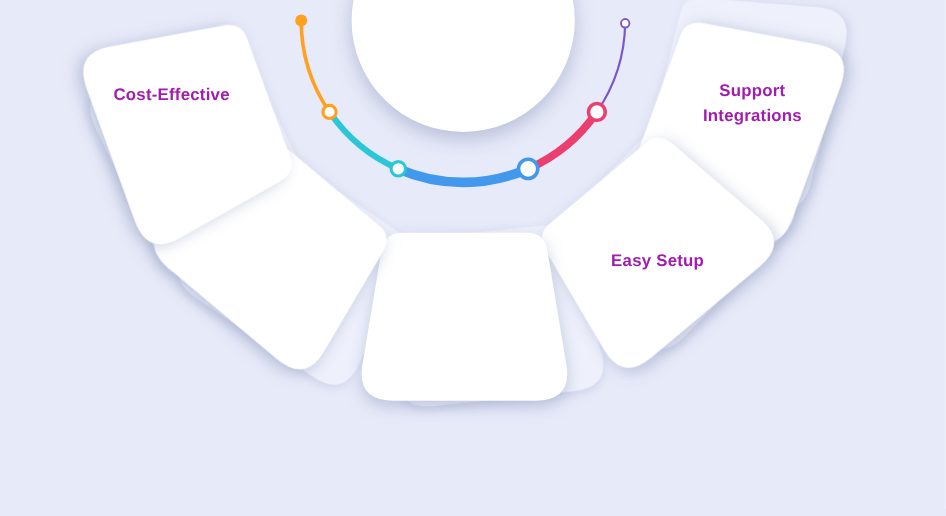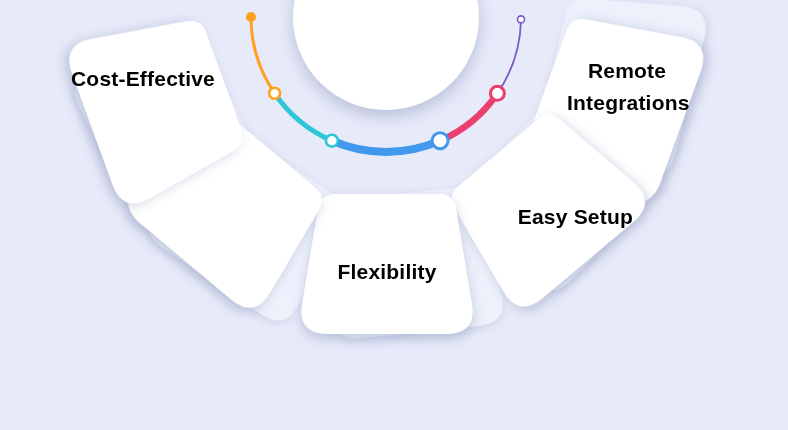--- a/index.html
+++ b/index.html
@@ -8,27 +8,27 @@
     background:#e7ebf9;
     font-family:"Liberation Sans",sans-serif;
   }
   .stage svg{position:absolute;left:0;top:0;display:block;}
   .ghost{filter:drop-shadow(0 3px 4px rgba(144,155,190,.28));}
   .card-shape{filter:drop-shadow(0 5px 6px rgba(144,155,190,.5));}
   .hub{filter:drop-shadow(0 6px 8px rgba(144,155,190,.55));}
   .arc{fill:none;stroke-linecap:round;}
   .label{
     position:absolute;transform:translate(-50%,-50%);
-    text-align:center;font-weight:700;color:#000000;
-    font-size:21px;line-height:1.5;letter-spacing:.2px;
+    text-align:center;font-weight:700;color:#a21caf;
+    font-size:14px;line-height:1.5;letter-spacing:.2px;
   }
   .lbl-cost{left:143px;top:79px;width:170px;}
   .lbl-remote{left:219px;top:222px;width:140px;}
   .lbl-flex{left:387px;top:272px;width:170px;}
-  .lbl-easy{left:548px;top:217px;width:170px;text-align:right;}
+  .lbl-easy{left:548px;top:217px;width:170px;}
   .lbl-robust{left:627px;top:86px;width:120px;}
 </style>
 </head>
 <body>
 
 <div class="stage">
   <svg width="788" height="430" viewBox="0 0 788 430">
     <defs>
       <path id="petal" d="M 335 194 L 440 194 Q 453 194 456 208 L 472 304 Q 477 334 446 334 L 328 334 Q 297 334 302 304 L 318 208 Q 321 194 335 194 Z"></path>
     </defs>
@@ -65,16 +65,15 @@
       <circle cx="251" cy="17" r="5" stroke="none" fill="#ffa01e"></circle>
       <circle cx="274.6" cy="93.3" r="5.5" fill="#ffffff" stroke-width="2.6" stroke="#ffa01e"></circle>
       <circle cx="331.9" cy="140.7" r="6" fill="#ffffff" stroke-width="2.6" stroke="#2bc7d9"></circle>
       <circle cx="440.1" cy="140.7" r="8" fill="#ffffff" stroke-width="3" stroke="#4198ec"></circle>
       <circle cx="497.4" cy="93.3" r="7" fill="#ffffff" stroke-width="3" stroke="#ea3f6f"></circle>
       <circle cx="521" cy="19.4" r="3.5" fill="#ffffff" stroke-width="1.6" stroke="#7b57c8"></circle>
     </g>
   </svg>
 
   <div class="label lbl-cost">Cost-Effective</div>
-  <div class="label lbl-flex">Flexibility</div>
   <div class="label lbl-easy">Easy Setup</div>
-  <div class="label lbl-robust">Remote Integrations</div>
+  <div class="label lbl-robust">Support Integrations</div>
 </div>
 
 </body></html>

